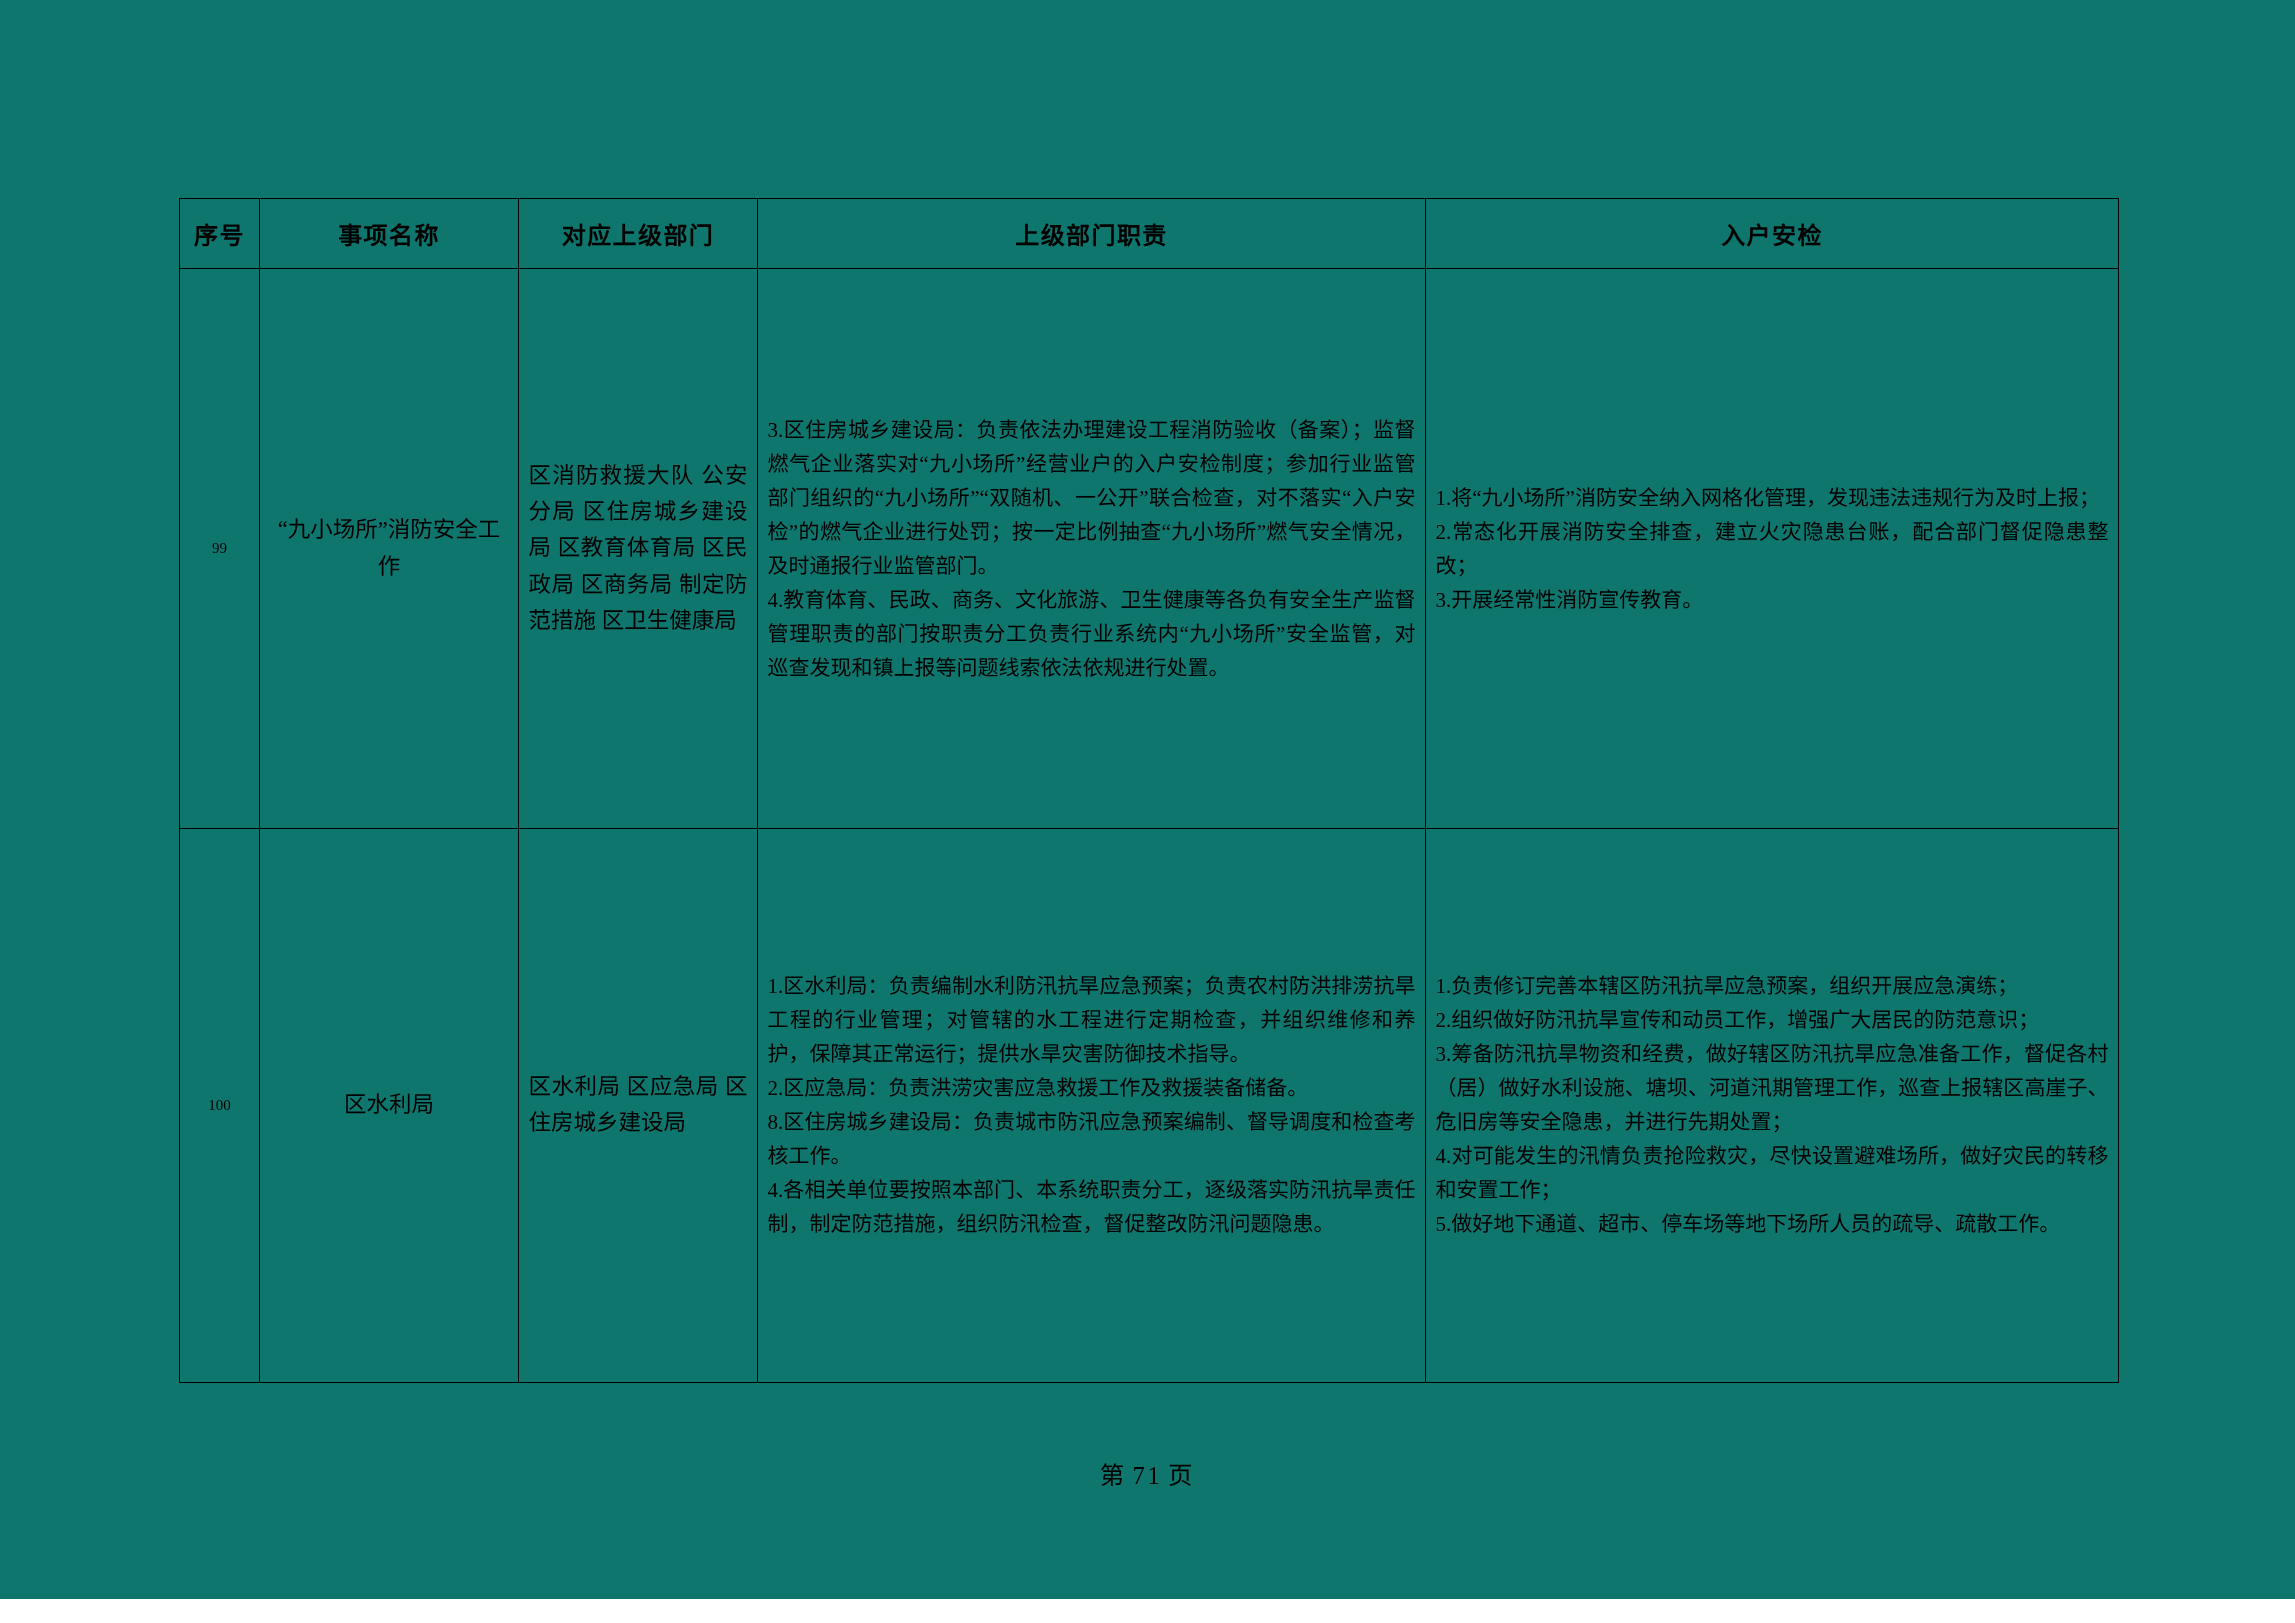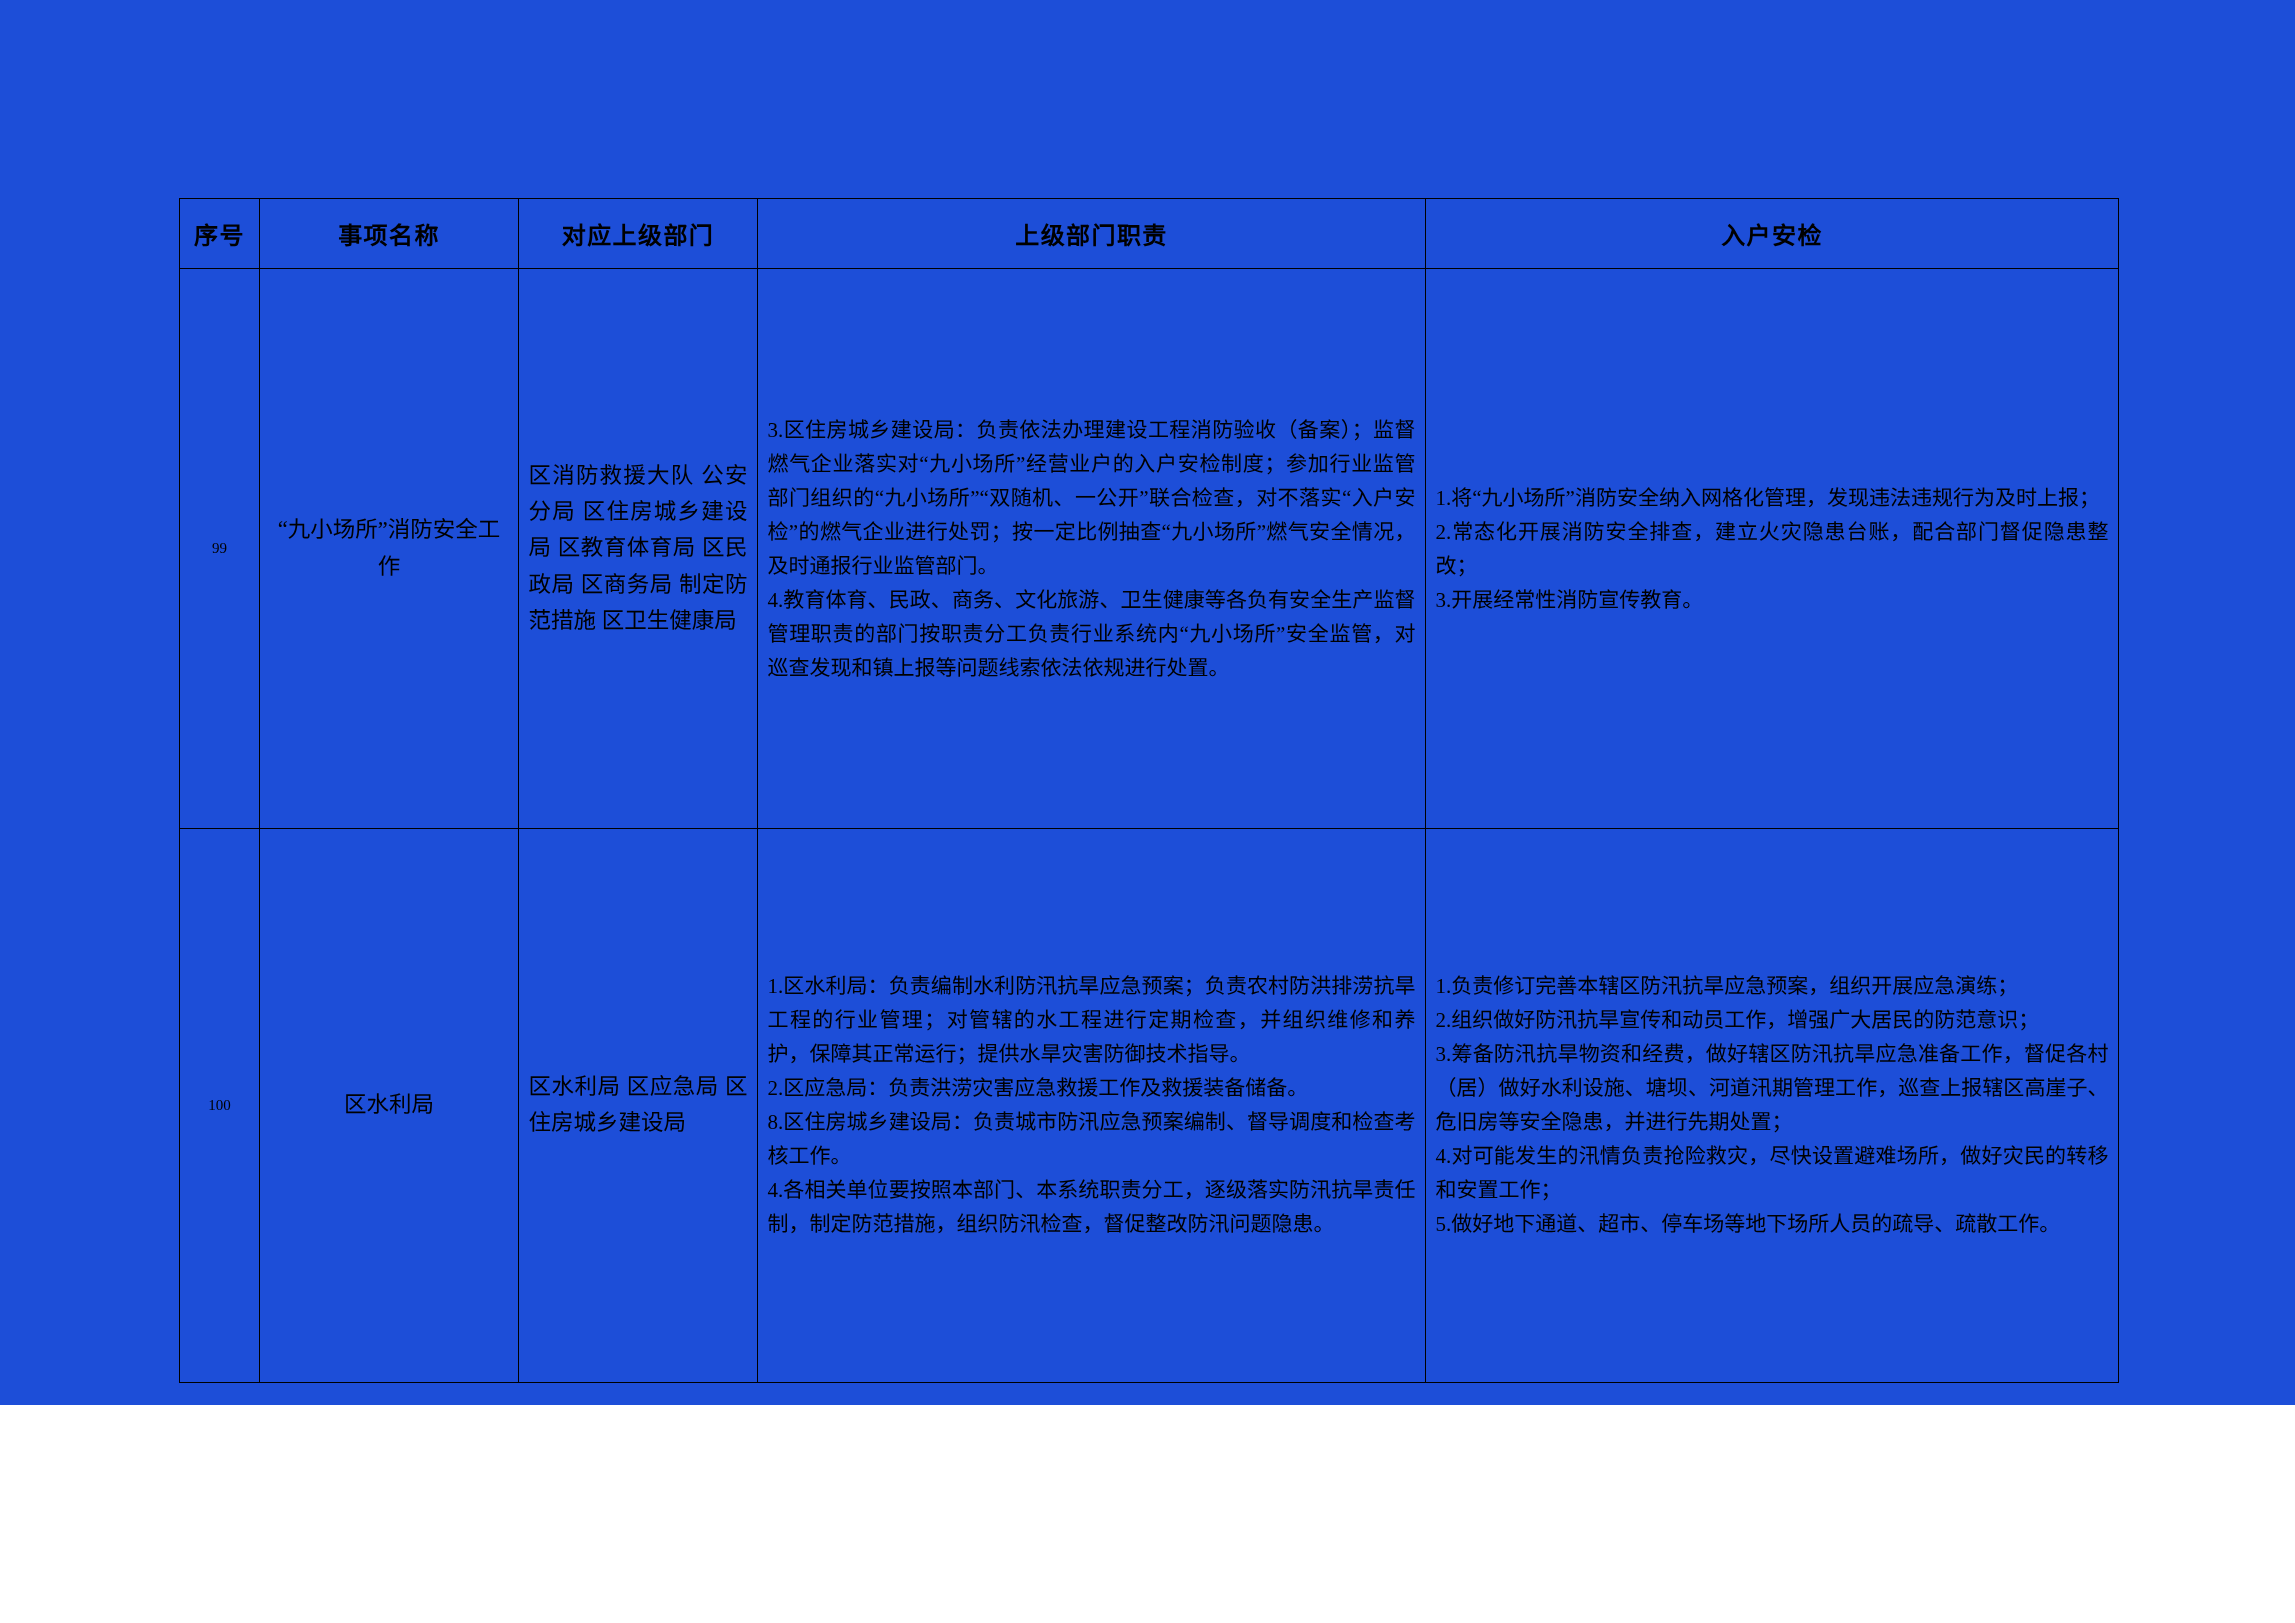--- a/index.html
+++ b/index.html
@@ -11,22 +11,22 @@
     width: 2295px;
     height: 1623px;
     font-family: "Liberation Serif", "DejaVu Serif", serif;
     color: #000000;
     position: relative;
   }
   .page {
     position: absolute;
     left: 0; top: 0;
     width: 2295px;
-    height: 1405px;
-    background: #1d4ed8;
+    height: 1599px;
+    background: #0f766e;
   }
   .doc-table {
     position: absolute;
     left: 179px;
     top: 198px;
     width: 1940px;
     border-collapse: collapse;
     table-layout: fixed;
   }
   .doc-table td, .doc-table th {
@@ -152,15 +152,18 @@
           <p class="para">1.负责修订完善本辖区防汛抗旱应急预案，组织开展应急演练；</p>
           <p class="para">2.组织做好防汛抗旱宣传和动员工作，增强广大居民的防范意识；</p>
           <p class="para">3.筹备防汛抗旱物资和经费，做好辖区防汛抗旱应急准备工作，督促各村（居）做好水利设施、塘坝、河道汛期管理工作，巡查上报辖区高崖子、危旧房等安全隐患，并进行先期处置；</p>
           <p class="para">4.对可能发生的汛情负责抢险救灾，尽快设置避难场所，做好灾民的转移和安置工作；</p>
           <p class="para">5.做好地下通道、超市、停车场等地下场所人员的疏导、疏散工作。</p>
         </td>
       </tr>
     </tbody>
   </table>
 
+  <div class="footer">
+    <span>第</span><span class="pg-num">71</span><span>页</span>
+  </div>
 
 </div>
 
 
 </body></html>

